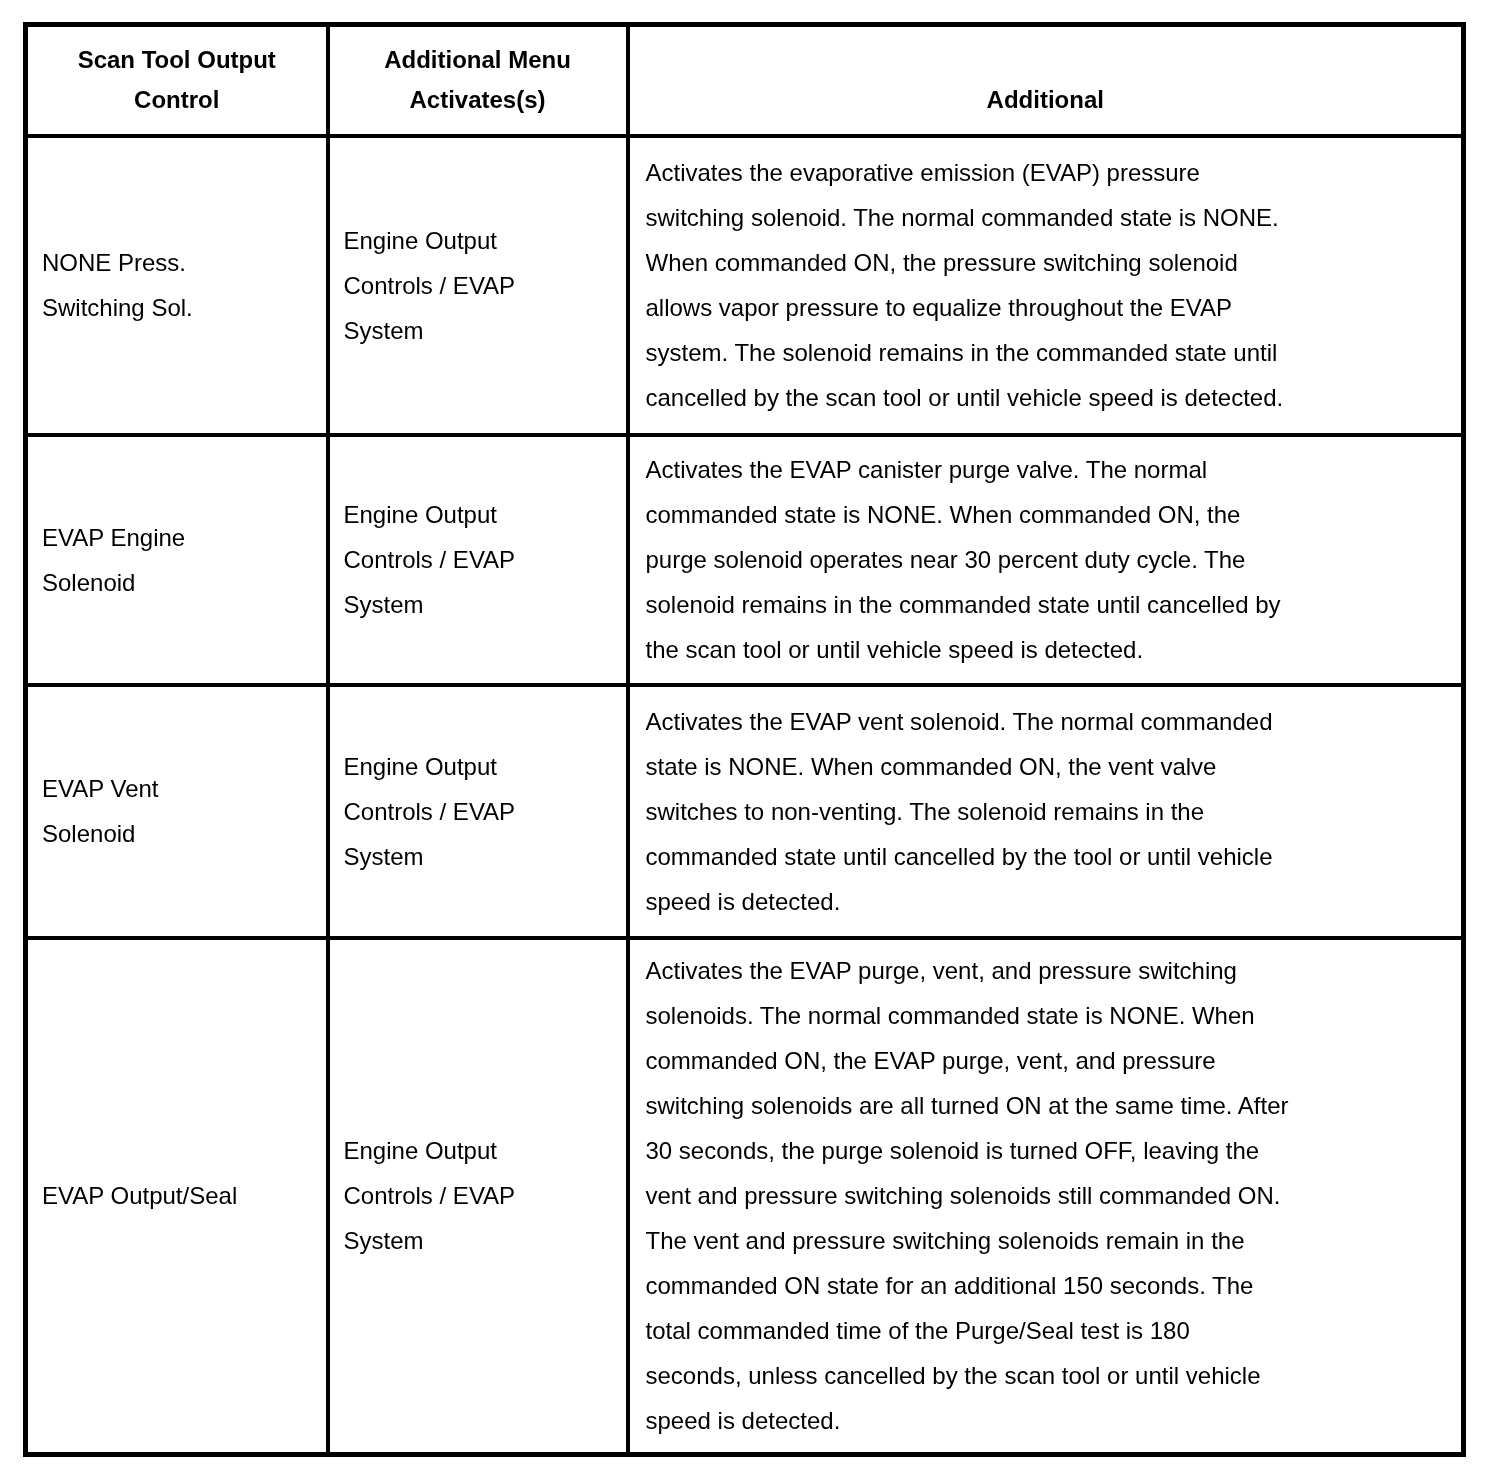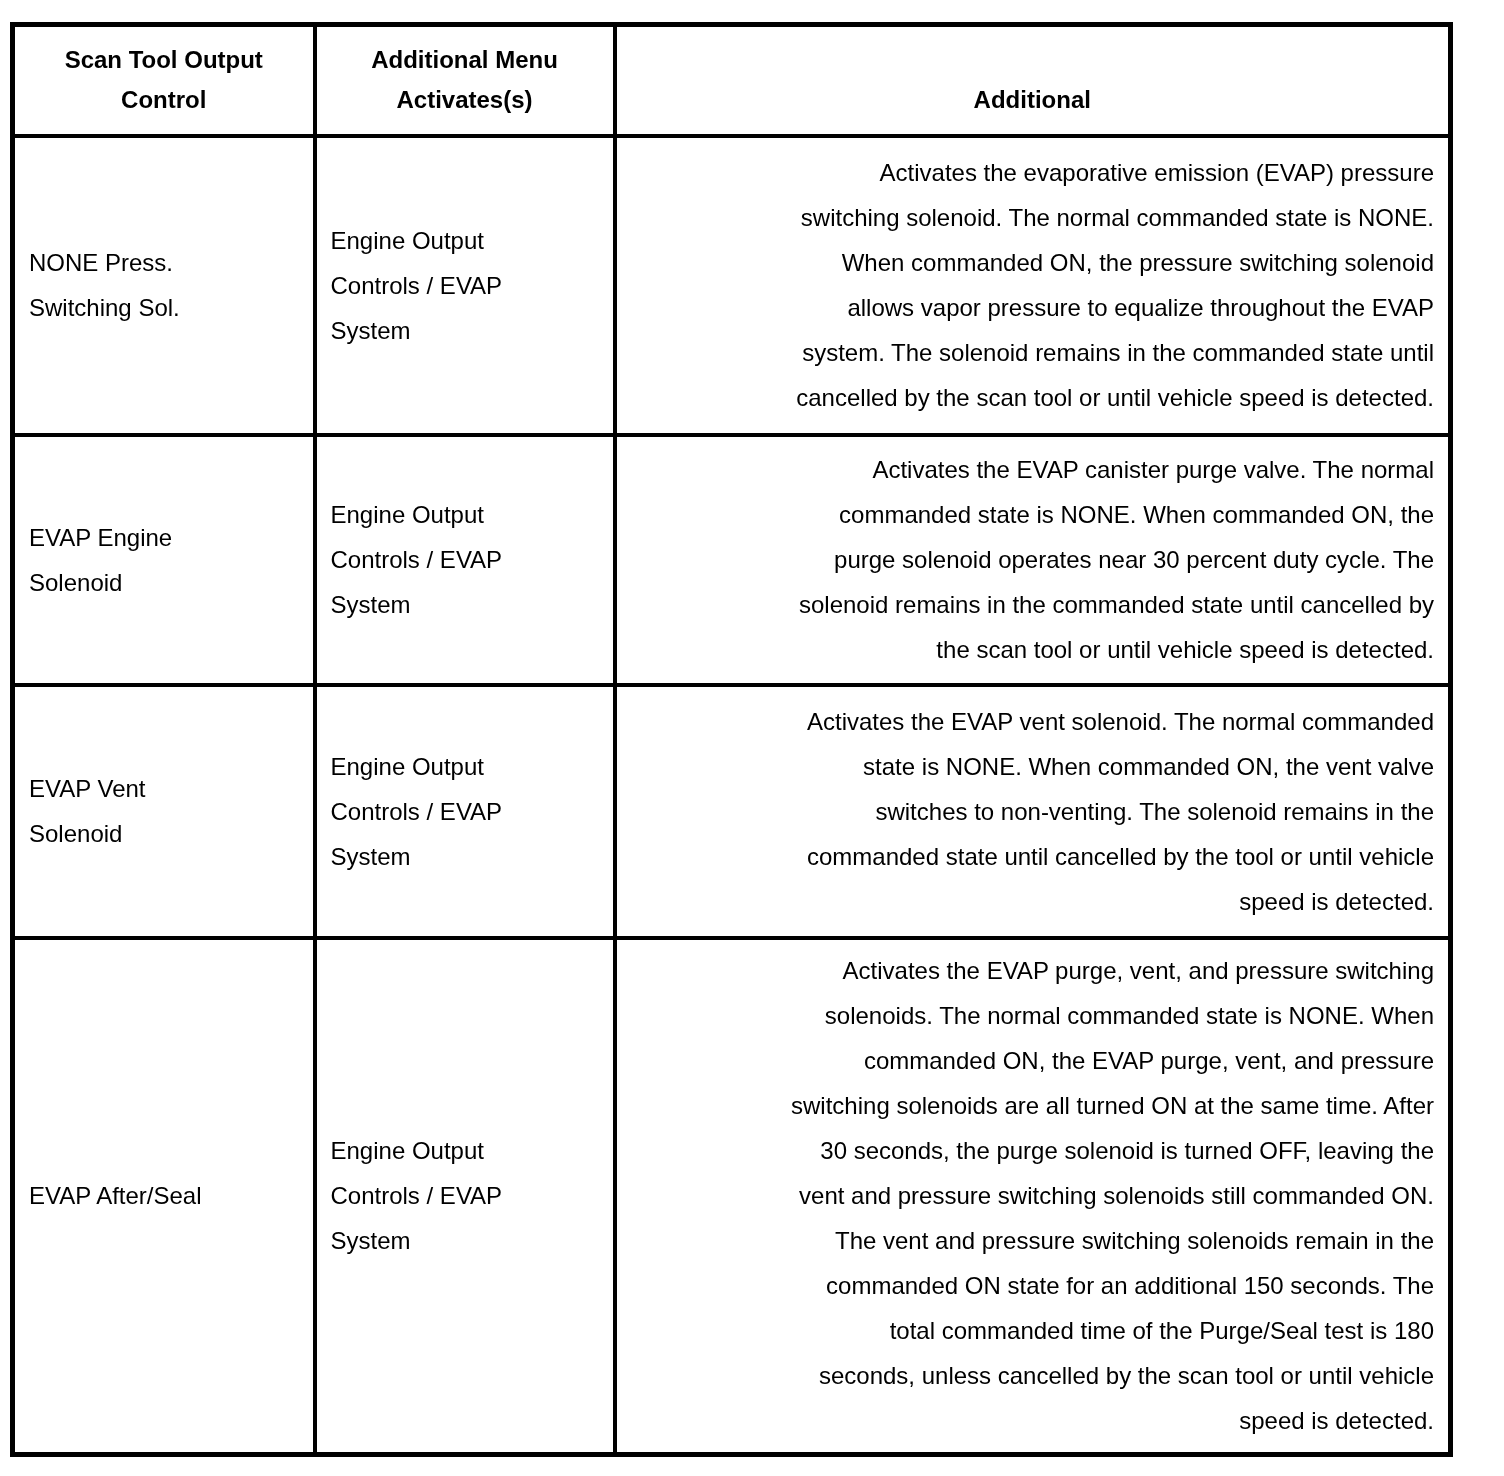--- a/index.html
+++ b/index.html
@@ -8,21 +8,21 @@
     background: #ffffff;
   }
   body {
     width: 1504px;
     height: 1476px;
     font-family: "Liberation Sans", "DejaVu Sans", sans-serif;
     color: #000000;
     box-sizing: border-box;
   }
   .doc-wrap {
-    padding: 22px 0 0 10px;
+    padding: 22px 0 0 23px;
   }
   table.spec-table {
     border-collapse: collapse;
     table-layout: fixed;
     width: 1438px;
     background: #ffffff;
     border: 5px solid #000000;
   }
   table.spec-table th,
   table.spec-table td {
@@ -52,21 +52,21 @@
     font-weight: normal;
     line-height: 45px;
     text-align: left;
     vertical-align: middle;
     padding: 0 10px 0 14px;
   }
   td.desc-cell {
     font-size: 24px;
     font-weight: normal;
     line-height: 45px;
-    text-align: right;
+    text-align: left;
     vertical-align: middle;
     padding: 0 14px 0 16px;
   }
   tr.row-1 { height: 299px; }
   tr.row-2 { height: 250px; }
   tr.row-3 { height: 253px; }
   tr.row-4 { height: 517px; }
 </style>
 </head>
 <body>
@@ -119,21 +119,21 @@
         <td class="menu-cell">Engine Output
 Controls / EVAP
 System</td>
         <td class="desc-cell">Activates the EVAP vent solenoid. The normal commanded
 state is NONE. When commanded ON, the vent valve
 switches to non-venting. The solenoid remains in the
 commanded state until cancelled by the tool or until vehicle
 speed is detected.</td>
       </tr>
       <tr class="row-4">
-        <td class="ctl-cell">EVAP After/Seal</td>
+        <td class="ctl-cell">EVAP Output/Seal</td>
         <td class="menu-cell">Engine Output
 Controls / EVAP
 System</td>
         <td class="desc-cell">Activates the EVAP purge, vent, and pressure switching
 solenoids. The normal commanded state is NONE. When
 commanded ON, the EVAP purge, vent, and pressure
 switching solenoids are all turned ON at the same time. After
 30 seconds, the purge solenoid is turned OFF, leaving the
 vent and pressure switching solenoids still commanded ON.
 The vent and pressure switching solenoids remain in the

